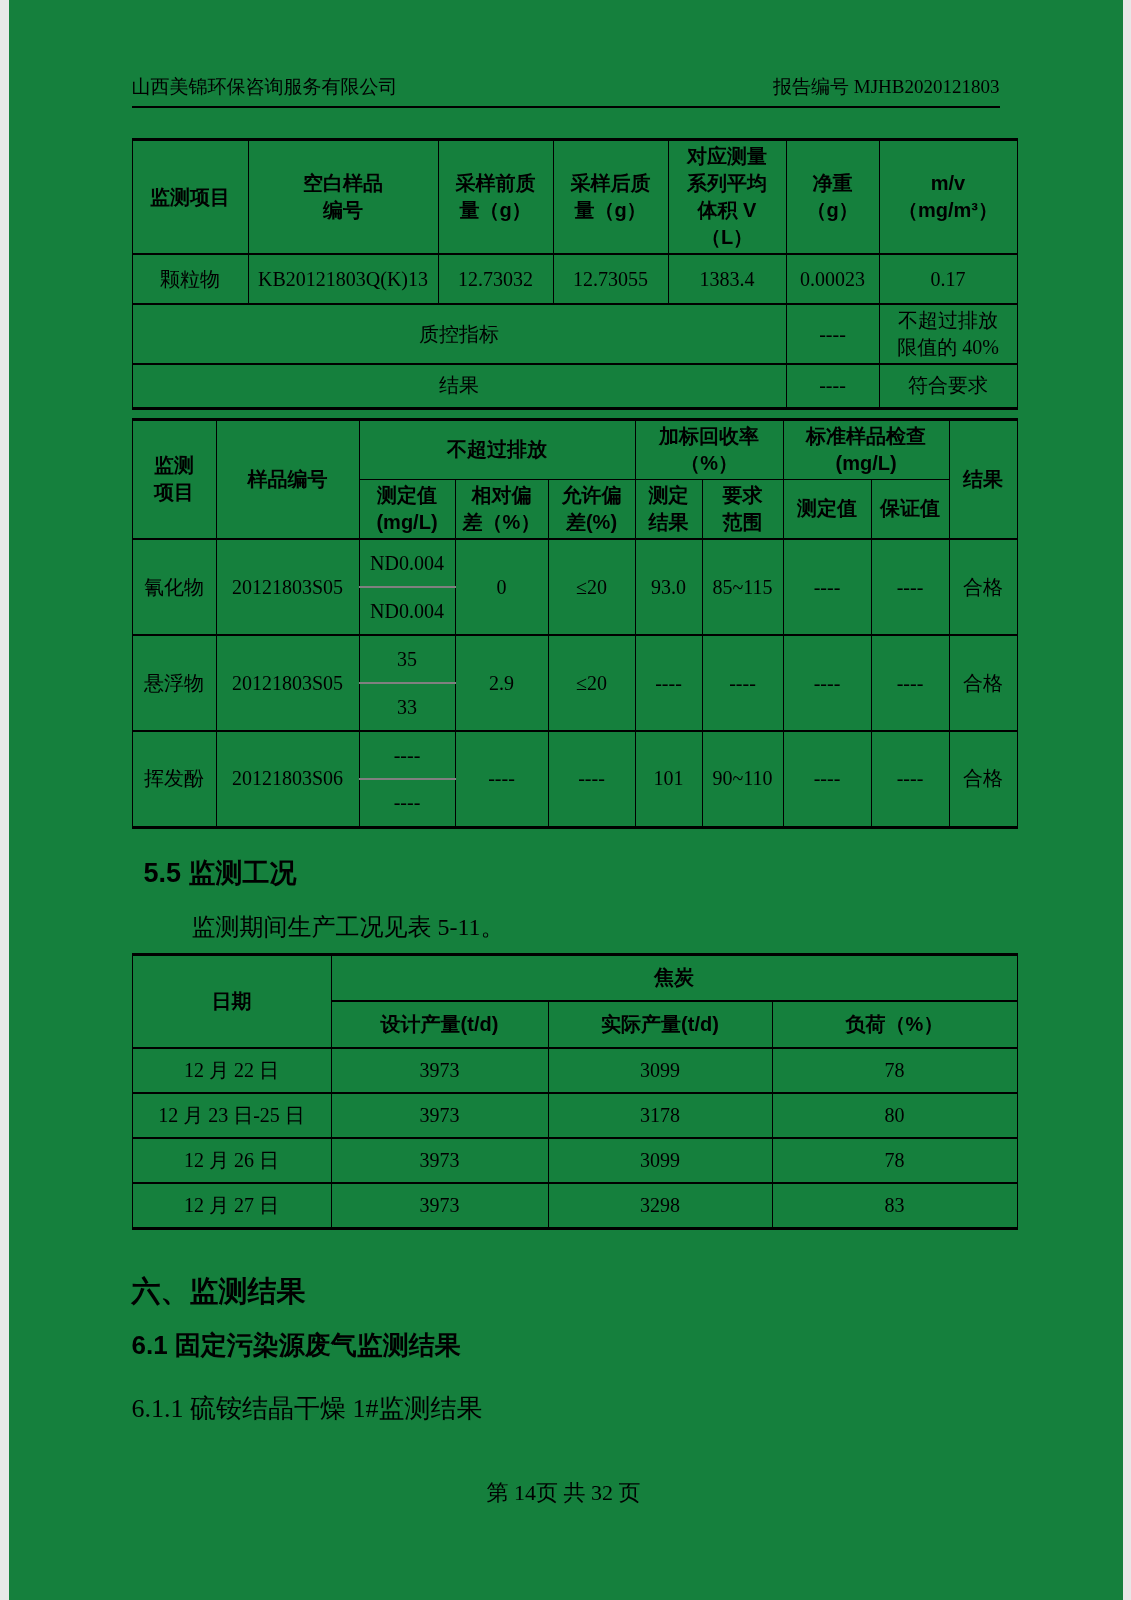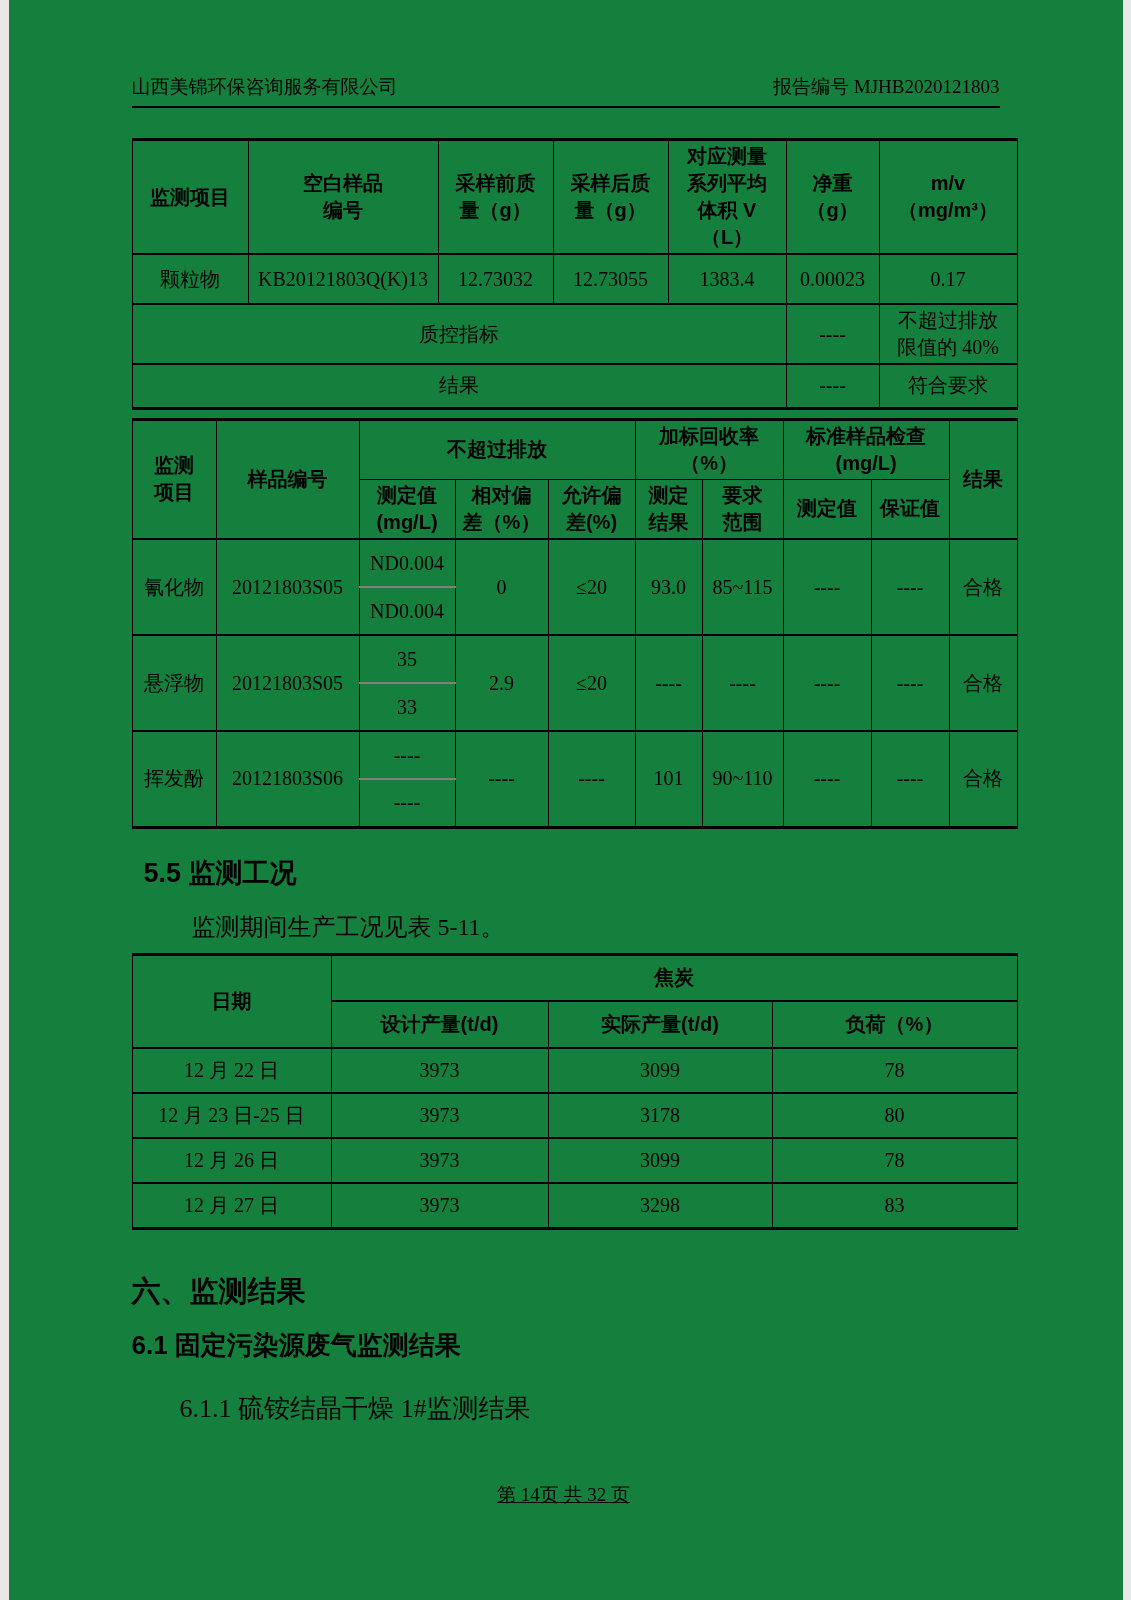--- a/index.html
+++ b/index.html
@@ -103,29 +103,27 @@
     margin-top: 16px;
     font-family: "Liberation Sans", sans-serif;
     font-weight: bold;
     font-size: 26px;
   }
   .h-611 {
     margin-top: 28px;
     font-family: "Liberation Serif", serif;
     font-weight: normal;
     font-size: 26px;
-    margin-left: 48px;
   }
   .page-footer {
     position: absolute;
     bottom: 92px;
     left: 0; right: 4px;
     text-align: center;
-    font-size: 19px;
-    text-decoration: underline;
+    font-size: 22px;
   }
 </style>
 </head>
 <body>
 
 <div class="page">
 
   <div class="page-header">
     <span>山西美锦环保咨询服务有限公司</span>
     <span>报告编号 MJHB2020121803</span>

